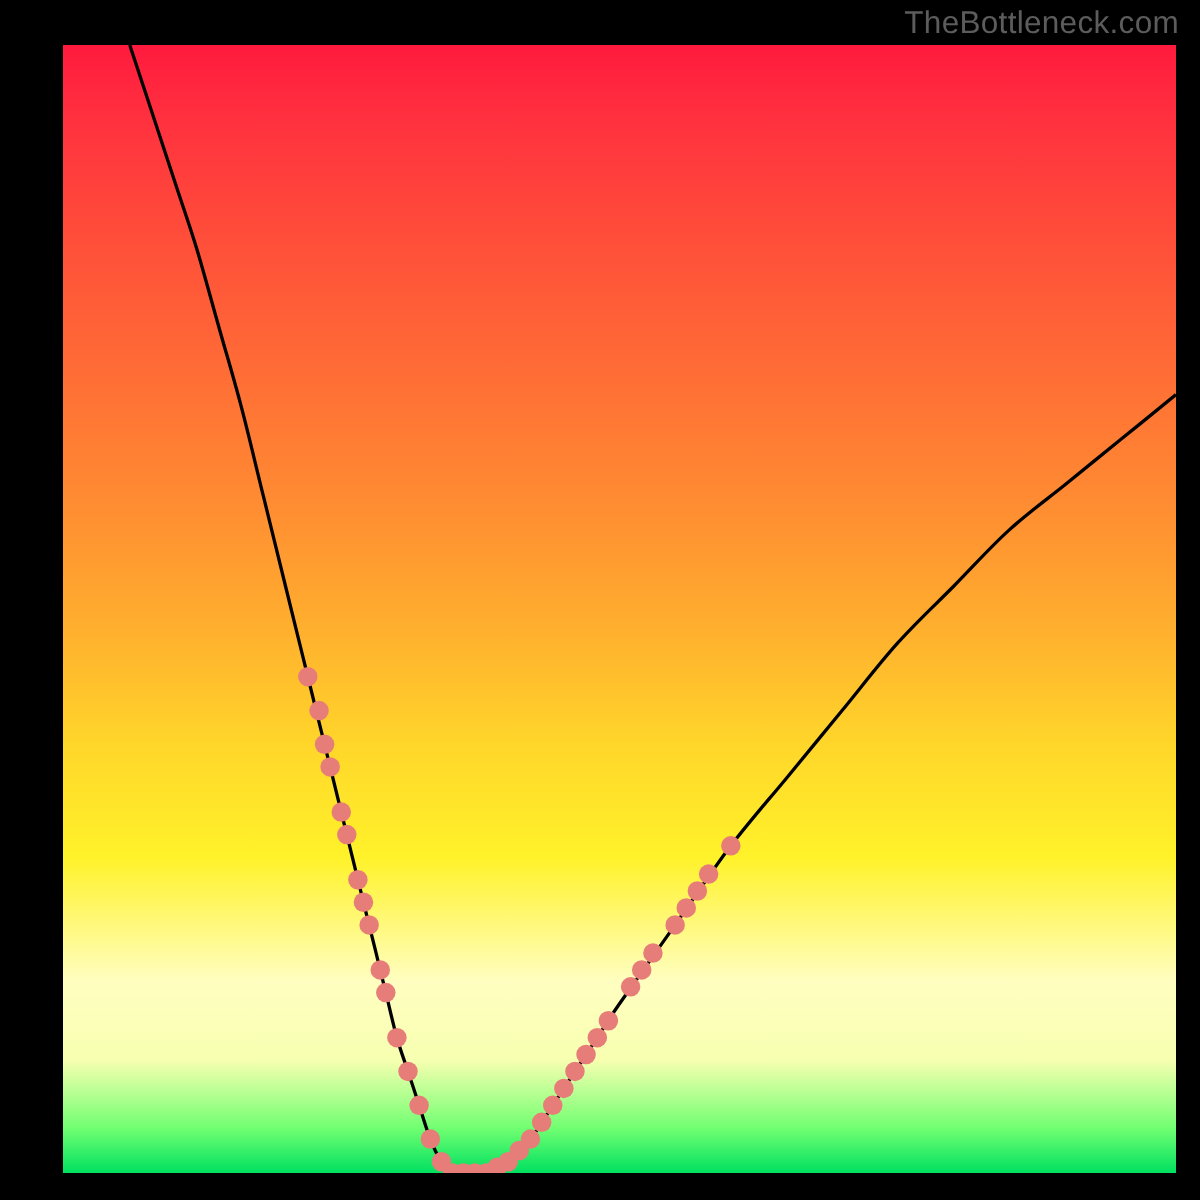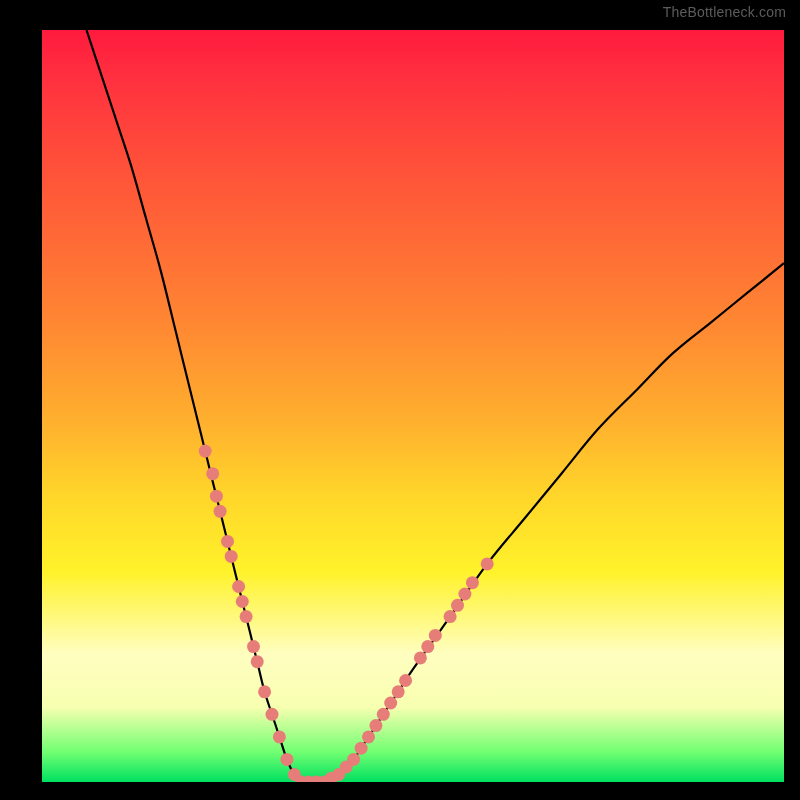--- a/index.html
+++ b/index.html
@@ -39,21 +39,21 @@
       #f7ffb0 90%,
       #72ff72 96%,
       #00e060 100%
     );
   }
   .watermark {
     position: absolute;
     top: 4px;
     right: 14px;
     color: #5c5c5c;
-    font-size: 14px;
+    font-size: 21px;
     font-weight: 500;
     letter-spacing: 0.2px;
     user-select: none;
   }
   svg.curve {
     position: absolute;
     left: 0;
     top: 0;
     width: 742px;
     height: 752px;

